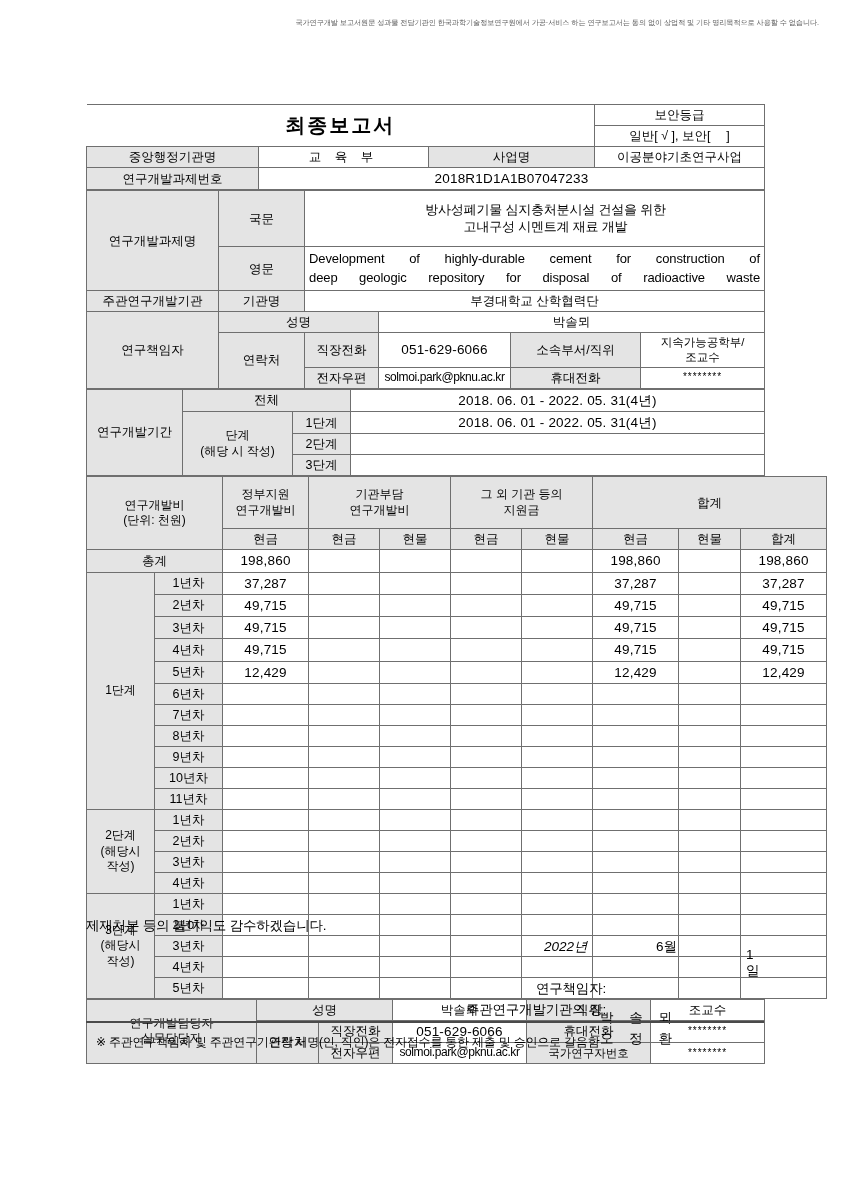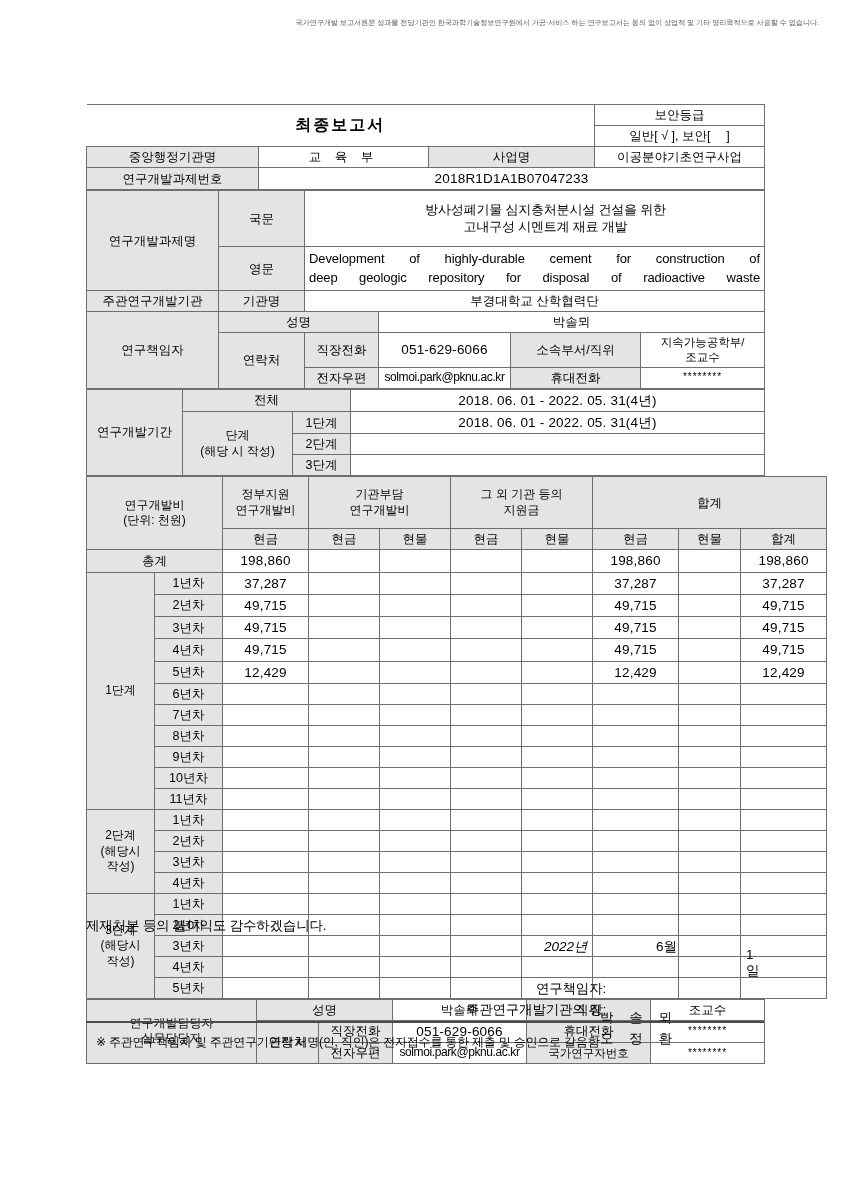--- a/index.html
+++ b/index.html
@@ -56,21 +56,21 @@
   .hd {
     background: #e4e4e4;
   }
   .wh {
     background: #ffffff;
   }
   .topline td {
     border-top: 2px solid #4a4a4a;
   }
   .title-cell {
-    font-size: 16px;
+    font-size: 20px;
     font-weight: bold;
     letter-spacing: 2px;
     border-left: none !important;
     border-bottom: none !important;
     height: 40px;
   }
   .spaced {
     letter-spacing: 5px;
   }
   .eng {

